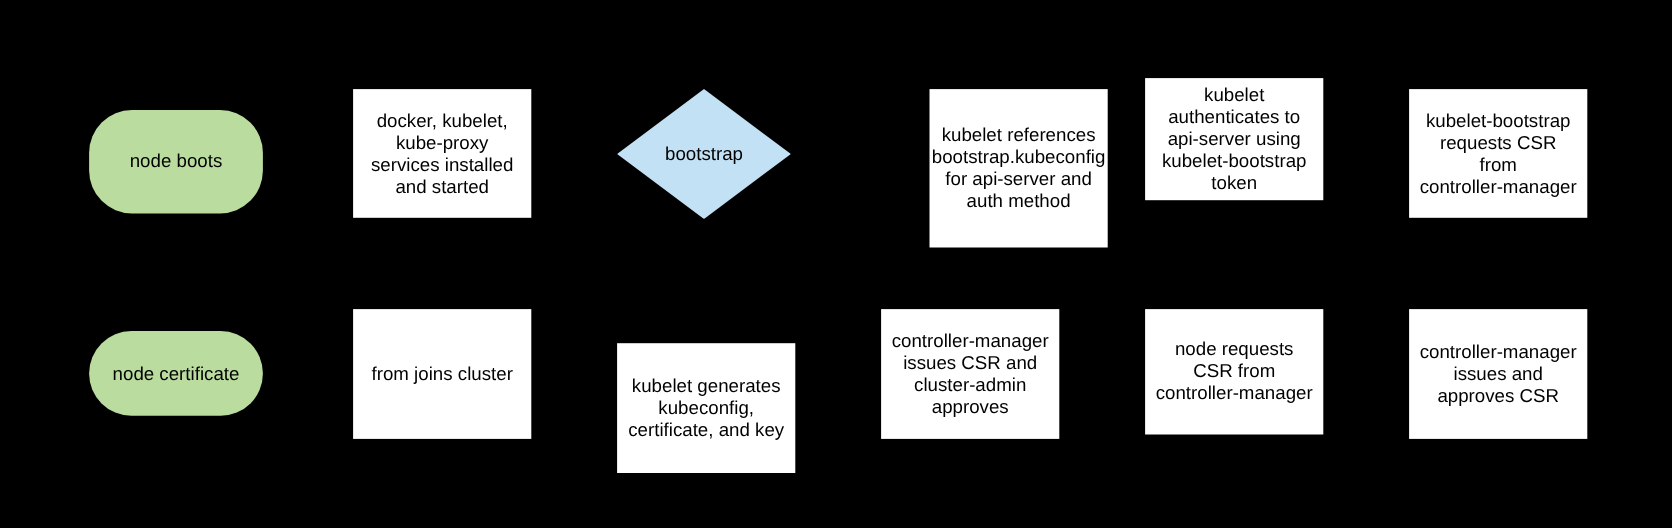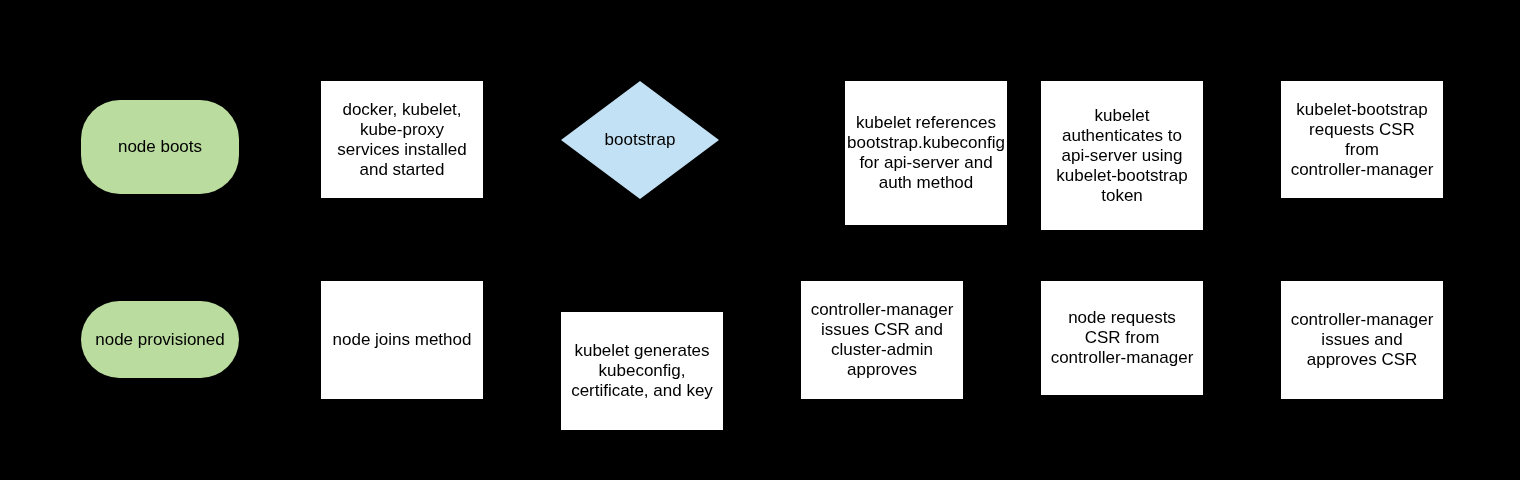--- a/index.html
+++ b/index.html
@@ -64,41 +64,41 @@
     <span class="label">bootstrap</span>
   </div>
 
   <div class="node process" style="left:845px; top:81px; width:158px; height:144px;">
     <span class="label">kubelet references
 bootstrap.kubeconfig
 for api-server and
 auth method</span>
   </div>
 
-  <div class="node process" style="left:1041px; top:81px; width:158px; height:149px;">
+  <div class="node process" style="left:1041px; top:71px; width:158px; height:111px;">
     <span class="label">kubelet
 authenticates to
 api-server using
 kubelet-bootstrap
 token</span>
   </div>
 
   <div class="node process" style="left:1281px; top:81px; width:158px; height:117px;">
     <span class="label">kubelet-bootstrap
 requests CSR
 from
 controller-manager</span>
   </div>
 
   <div class="node terminator" style="left:81px; top:301px; width:158px; height:77px;">
-    <span class="label">node provisioned</span>
+    <span class="label">node certificate</span>
   </div>
 
   <div class="node process" style="left:321px; top:281px; width:158px; height:118px;">
-    <span class="label">node joins method</span>
+    <span class="label">from joins cluster</span>
   </div>
 
   <div class="node process" style="left:561px; top:281px; width:158px; height:118px;margin-top:31px;">
     <span class="label">kubelet generates
 kubeconfig,
 certificate, and key</span>
   </div>
 
   <div class="node process" style="left:801px; top:281px; width:158px; height:118px;">
     <span class="label">controller-manager

